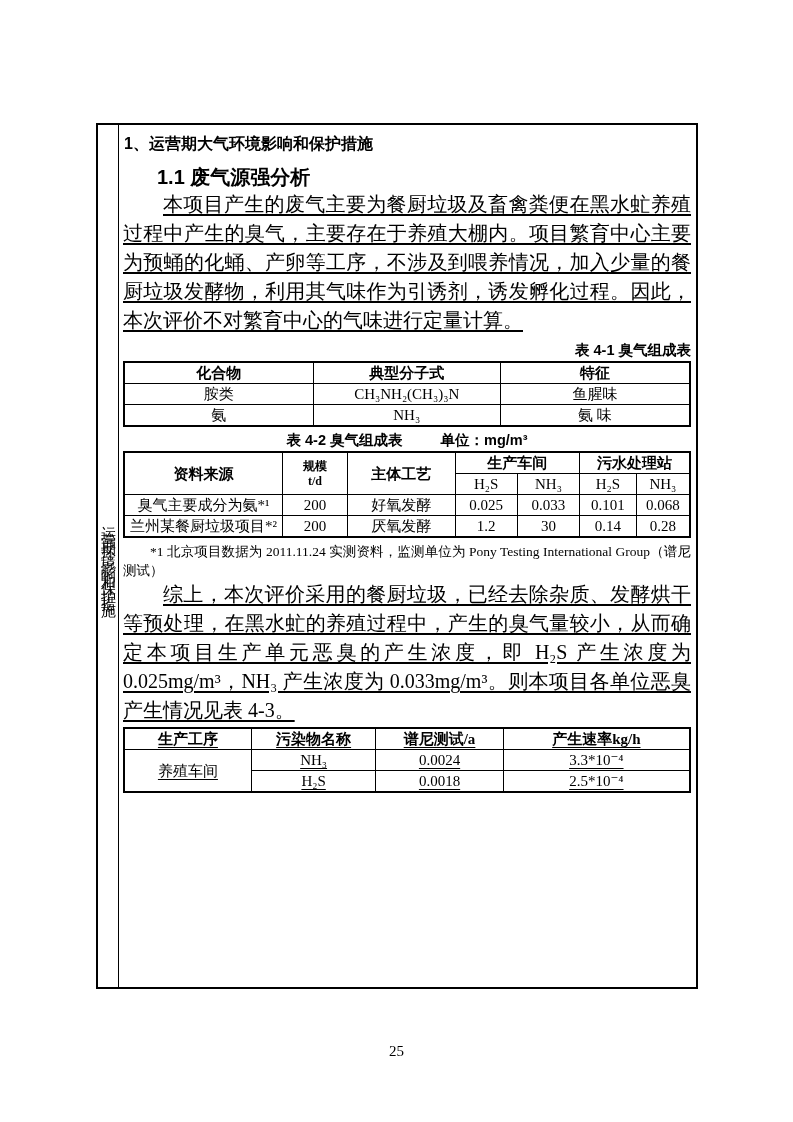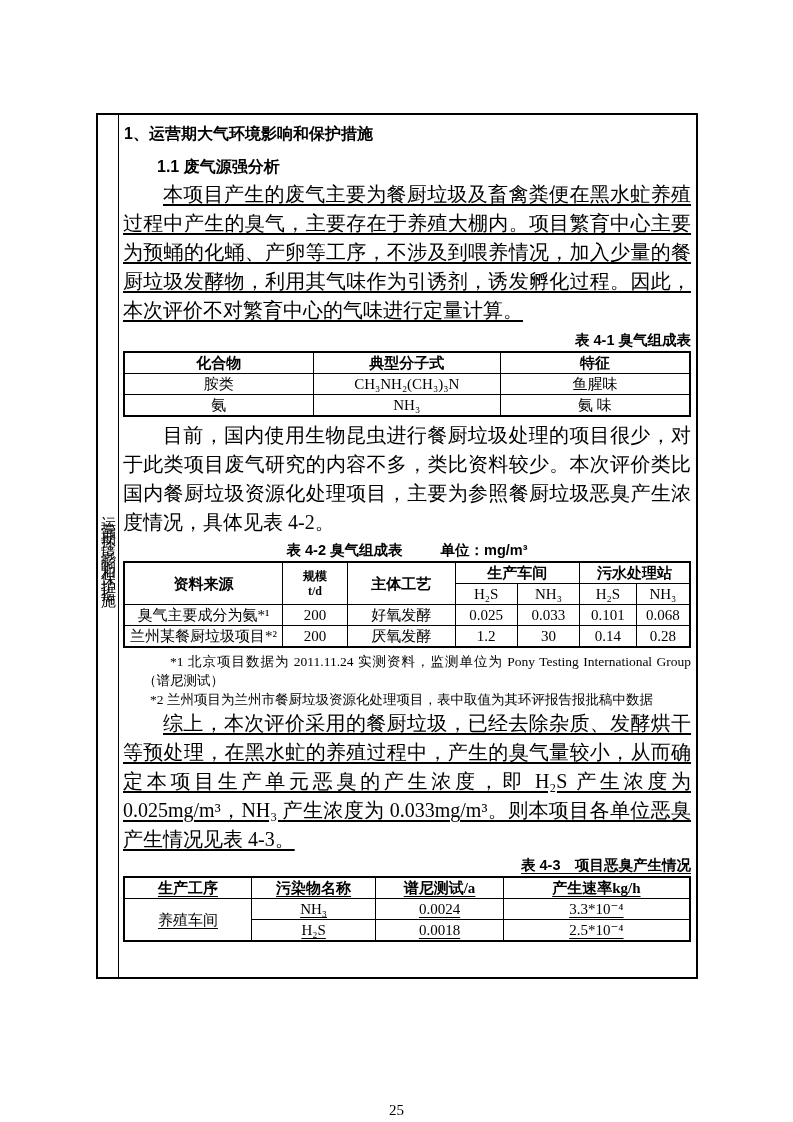--- a/index.html
+++ b/index.html
@@ -4,21 +4,21 @@
 <style>
   * { box-sizing: border-box; }
   html, body { margin: 0; padding: 0; }
   body {
     width: 793px; height: 1122px;
     background: #ffffff; color: #000;
     font-family: "Liberation Serif", "DejaVu Serif", serif;
     position: relative; overflow: hidden;
   }
   .frame {
-    position: absolute; left: 96px; top: 113px;
+    position: absolute; left: 96px; top: 123px;
     width: 602px; height: 866px;
     border: 2px solid #000;
     display: flex;
   }
   .side {
     width: 21px; border-right: 1px solid #000;
     display: flex; align-items: center; justify-content: center;
   }
   .vtext {
     writing-mode: vertical-rl; text-orientation: upright;
@@ -26,21 +26,21 @@
     white-space: nowrap;
   }
   .main { flex: 1; padding: 3px 5px 0 4px; overflow: hidden; }
   .h1 {
     font-family: "Liberation Sans", "DejaVu Sans", sans-serif;
     font-weight: bold; font-size: 16px; line-height: 26px;
     margin: 3px 0 0 1px;
   }
   .h2 {
     font-family: "Liberation Sans", "DejaVu Sans", sans-serif;
-    font-weight: bold; font-size: 16px; line-height: 26px;
+    font-weight: bold; font-size: 20px; line-height: 26px;
     margin: 7px 0 0 34px;
   }
   .para {
     font-size: 20px; line-height: 29px;
     text-align: justify; text-indent: 2em; margin: 0;
   }
   .u { text-decoration: underline; text-underline-offset: 3px; }
   .caption {
     font-family: "Liberation Sans", "DejaVu Sans", sans-serif;
     font-weight: bold; font-size: 14.5px; line-height: 18px;
@@ -60,23 +60,23 @@
   table.t th { font-weight: bold; }
   .t41 th { height: 21px; }
   .t42 td { line-height: 19px; height: 19px; }
   .t42 .twolines { line-height: 15px; font-size: 12px; }
   .t43 th, .t43 td { text-decoration: underline; text-underline-offset: 3px; text-align: center; }
   .t43 th { height: 21px; }
   .note {
     font-size: 13.5px; line-height: 19px;
     text-align: justify; text-indent: 2em; margin: 0;
   }
-  .note-first { margin-top: 4px; margin-left: 20px; }
+  .note-first { margin-top: 4px; }
   .pagenum {
-    position: absolute; top: 1102px; left: 0; width: 100%;
+    position: absolute; top: 1043px; left: 0; width: 100%;
     text-align: center; font-size: 15px;
   }
 </style>
 </head>
 <body>
 
 <div class="frame">
   <div class="side">
     <div class="vtext">运营期环境影响和保护措施</div>
   </div>
@@ -106,21 +106,20 @@
         <td>鱼腥味</td>
       </tr>
       <tr>
         <td>氨</td>
         <td>NH₃</td>
         <td>氨 味</td>
       </tr>
     </tbody>
       </table>
 
-    <p class="para" style="margin-top:4px">目前，国内使用生物昆虫进行餐厨垃圾处理的项目很少，对于此类项目废气研究的内容不多，类比资料较少。本次评价类比国内餐厨垃圾资源化处理项目，主要为参照餐厨垃圾恶臭产生浓度情况，具体见表 4-2。</p>
 
     <div class="caption cap42">
       <span>表 4-2 臭气组成表</span>
       <span>单位：mg/m³</span>
     </div>
     <table class="t t42">
       <colgroup>
         <col style="width:28%">
           <col style="width:11.5%">
           <col style="width:19%">
@@ -161,25 +160,23 @@
         <td>厌氧发酵</td>
         <td>1.2</td>
         <td>30</td>
         <td>0.14</td>
         <td>0.28</td>
       </tr>
     </tbody>
       </table>
 
     <p class="note note-first">*1 北京项目数据为 2011.11.24 实测资料，监测单位为 Pony Testing International Group（谱尼测试）</p>
-    <p class="note">*2 兰州项目为兰州市餐厨垃圾资源化处理项目，表中取值为其环评报告报批稿中数据</p>
 
     <p class="para u">综上，本次评价采用的餐厨垃圾，已经去除杂质、发酵烘干等预处理，在黑水虻的养殖过程中，产生的臭气量较小，从而确定本项目生产单元恶臭的产生浓度，即 H₂S 产生浓度为 0.025mg/m³，NH₃ 产生浓度为 0.033mg/m³。则本项目各单位恶臭产生情况见表 4-3。</p>
 
-    <div class="caption cap43 u">表 4-3　项目恶臭产生情况</div>
     <table class="t t43">
       <colgroup>
           <col style="width:22.5%">
           <col style="width:22%">
           <col style="width:22.5%">
           <col style="width:33%">
         </colgroup>
       <tbody>
           <tr>
         <th>生产工序</th>

